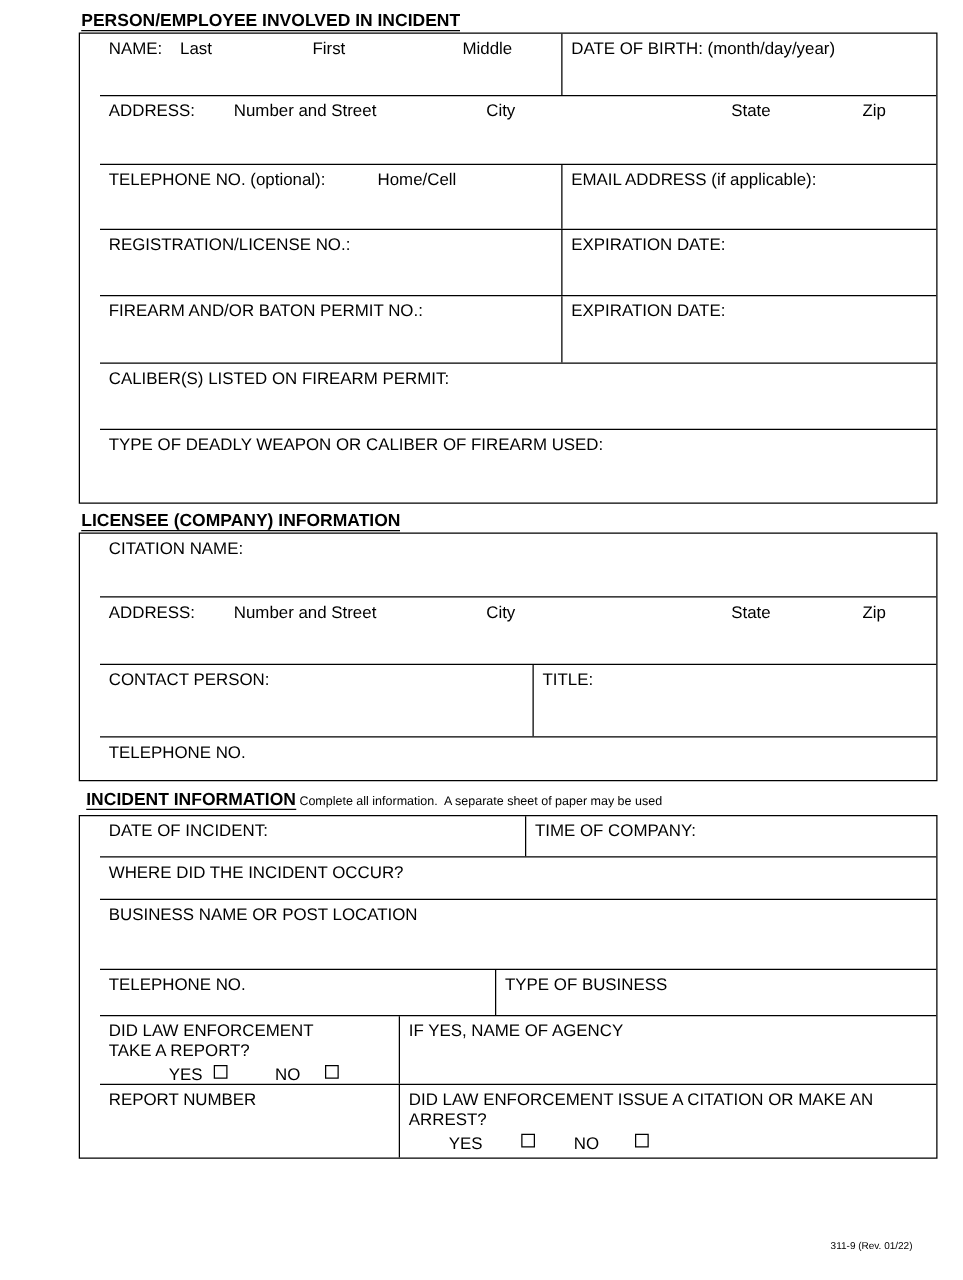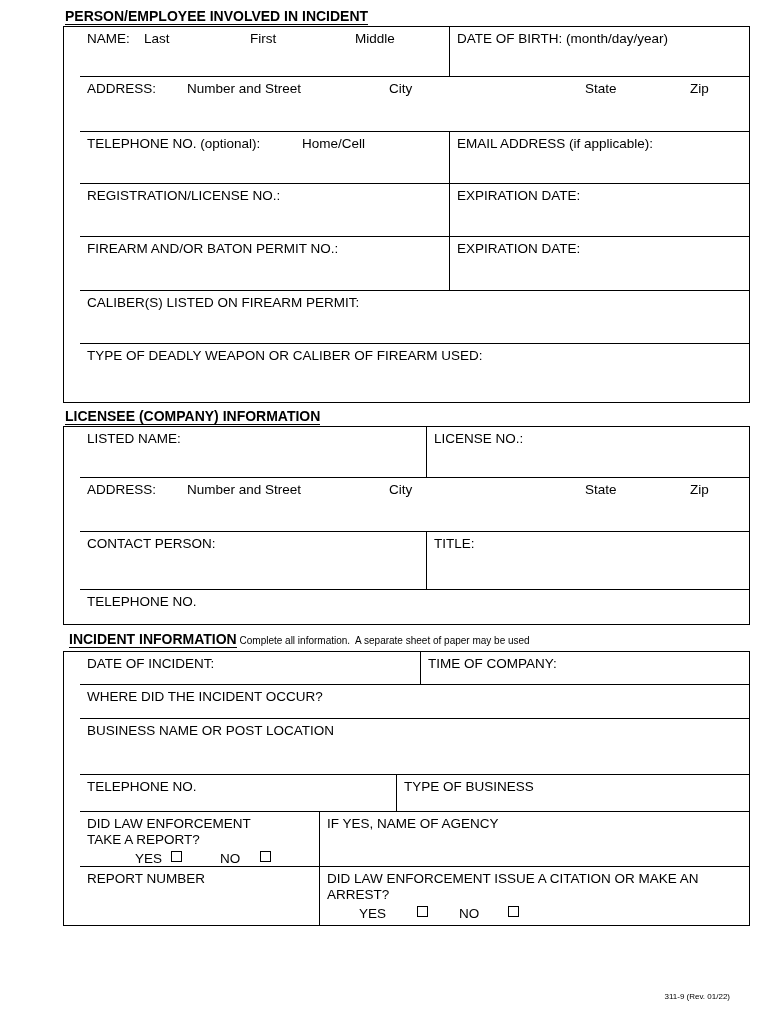--- a/index.html
+++ b/index.html
@@ -34,21 +34,21 @@
   .t3-r1-left { flex:0 0 340px; }
   .t3-r34-left { flex:0 0 316px; }
   .t3-r56-left { flex:0 0 239px; }
 
   
   .h50{height:50px;} .h55{height:55px;} .h52{height:52px;} .h53{height:53px;}
   .h54{height:54px;justify-content:center;} .h58{height:58px;} .h51{height:51px;} .h34{height:34px;}
   .h33{height:33px;} .h37{height:37px;} .h56{height:56px;}
 
   
-  .off-last{left:64px;} .off-first{left:170px;} .off-middle{left:275px;}
+  .off-last{left:64px;} .off-first{left:170px;} .off-middle{left:290px;}
   .off-street{left:107px;} .off-city{left:309px;} .off-state{left:505px;} .off-zip{left:610px;}
   .off-homecell{left:222px;}
 
   .wrap196{ display:inline-block; max-width:196px; }
   .wrap385{ display:inline-block; max-width:385px; }
 
   .yn-line { display:flex; align-items:flex-start; margin-top:3px; }
   .cb { display:inline-block; width:11px; height:11px; border:1.6px solid #000; box-sizing:border-box; background:#fff; }
   .yn-r5 { margin-left:48px; }
   .yn-r5 .cb1 { margin-left:9px; }
@@ -127,24 +127,21 @@
         </div>
       </div>
     </div>
 
     <div class="sec-title t2-title">
       <span class="u">LICENSEE (COMPANY) INFORMATION</span>
     </div>
     <div class="tbl">
       <div class="row h51">
         <div class="cell t2-left">
-          <span>LISTED NAME:</span>
-        </div>
-        <div class="cell r">
-          <span>LICENSE NO.:</span>
+          <span>CITATION NAME:</span>
         </div>
       </div>
       <div class="row h54">
         <div class="cell">
           <span>ADDRESS:</span>
           <span class="sub-abs off-street">Number and Street</span>
           <span class="sub-abs off-city">City</span>
           <span class="sub-abs off-state">State</span>
           <span class="sub-abs off-zip">Zip</span>
         </div>

